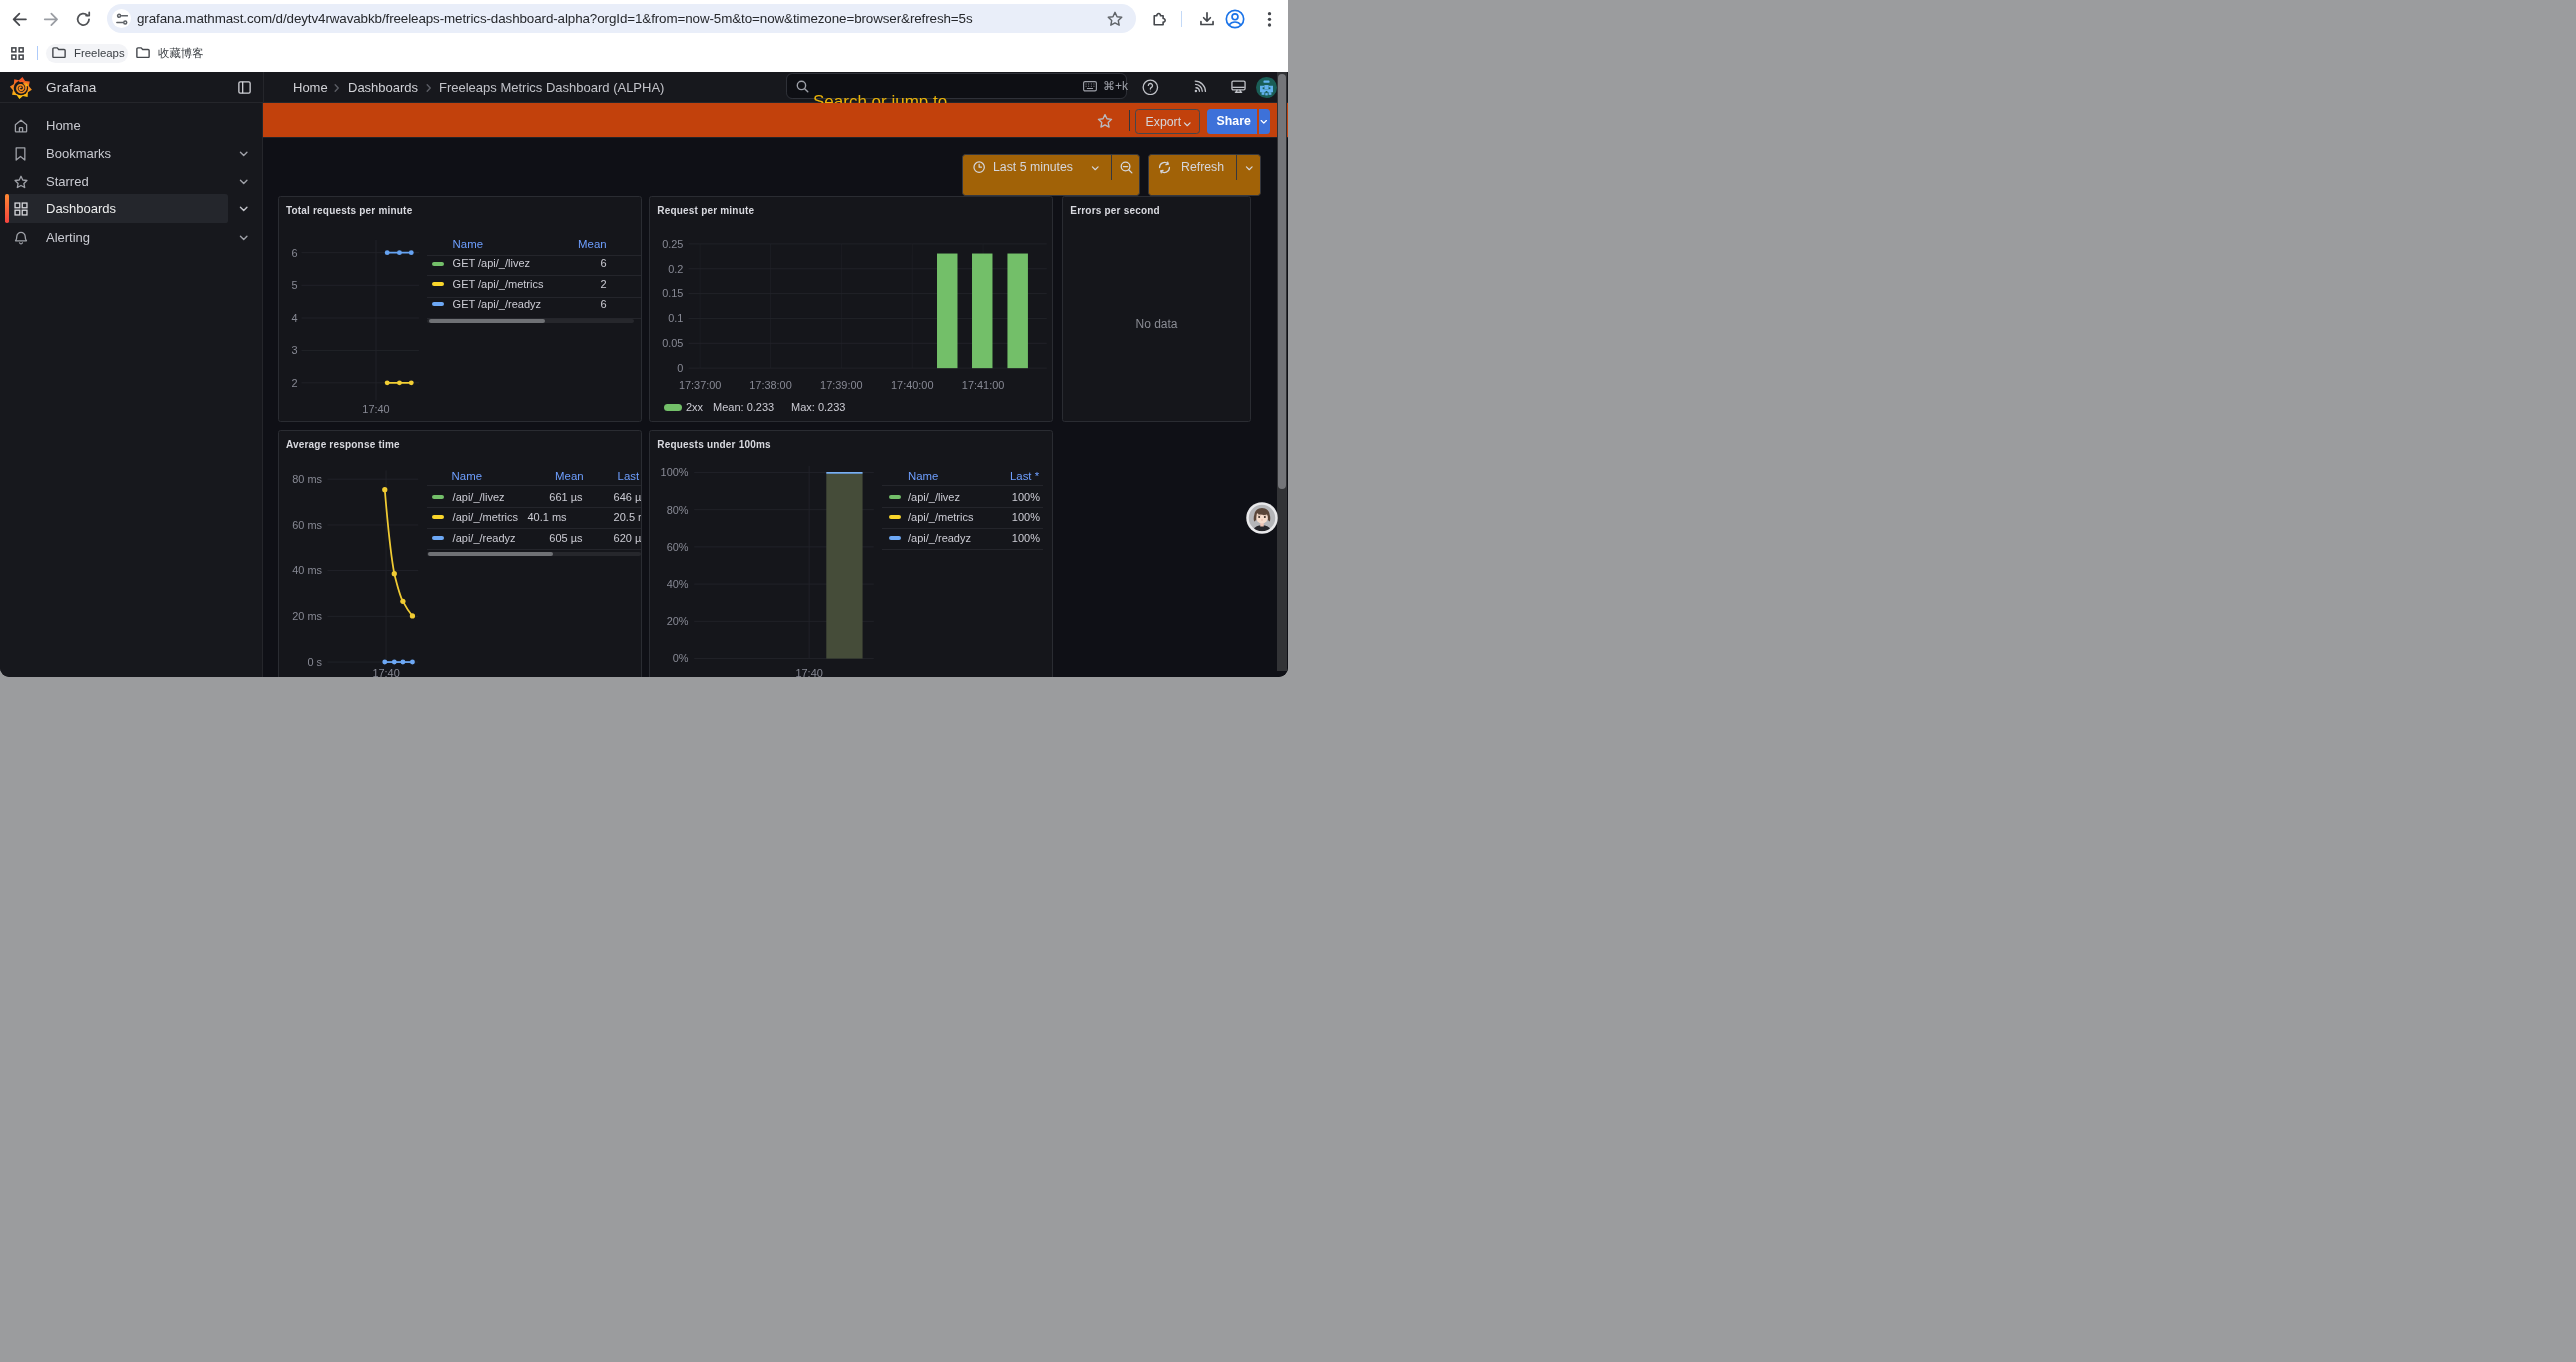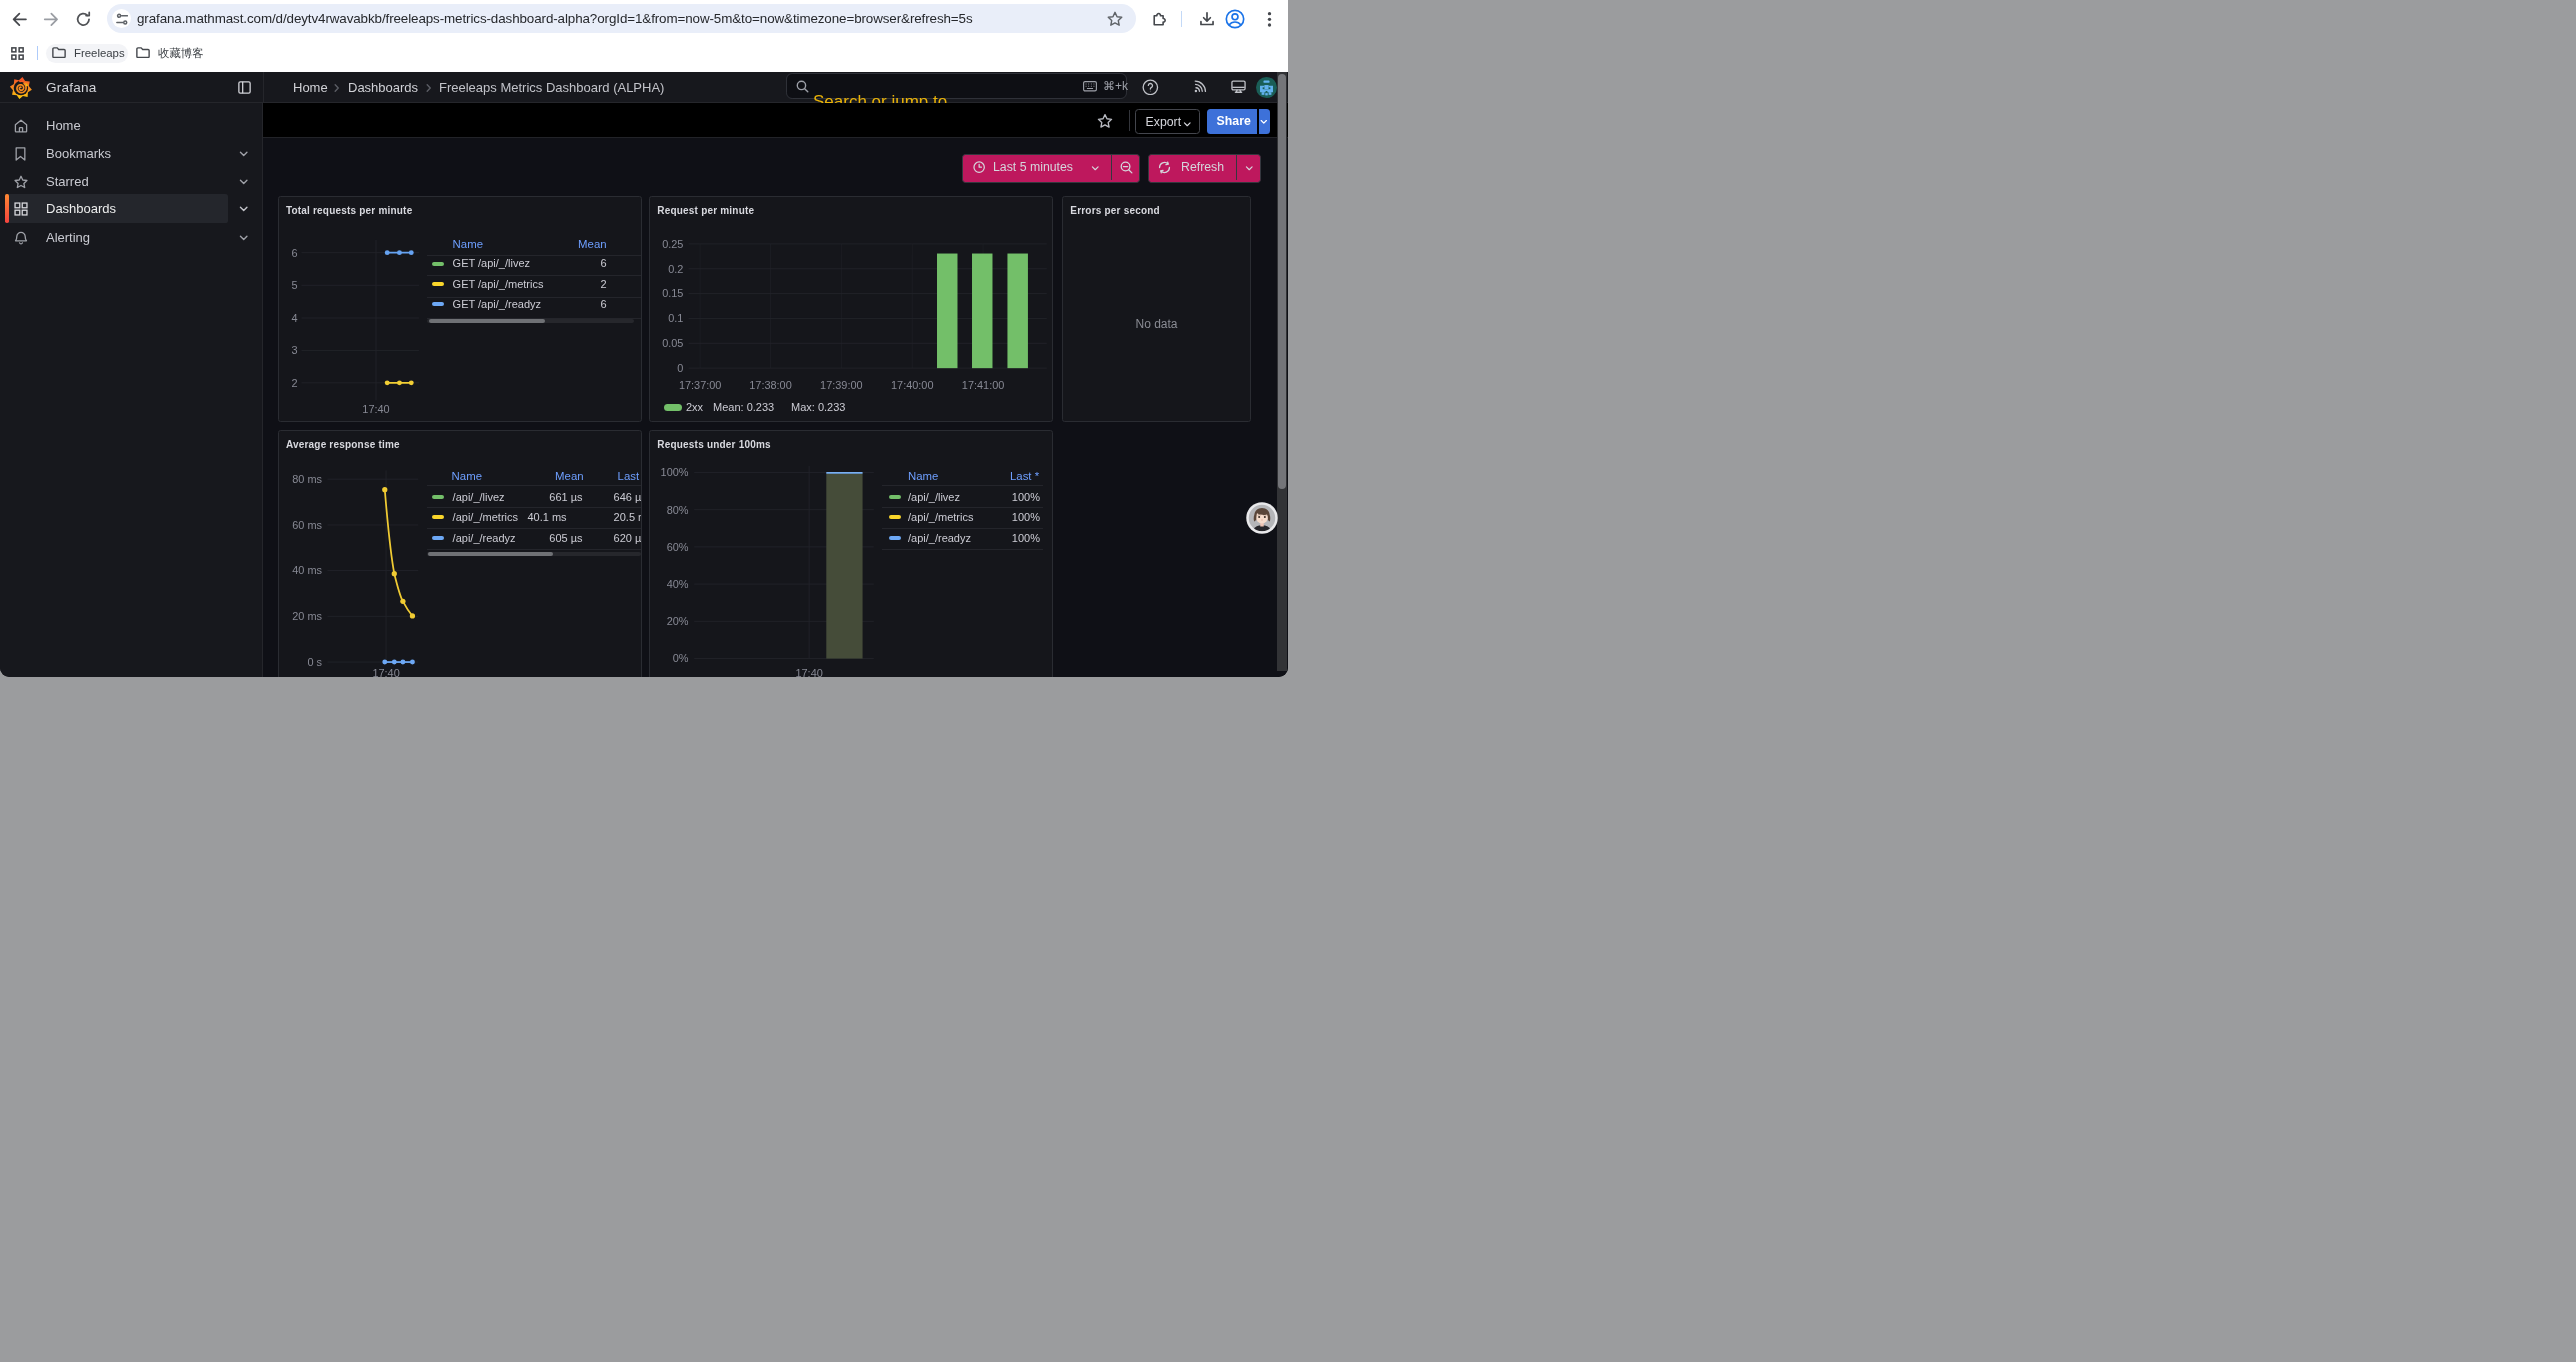--- a/index.html
+++ b/index.html
@@ -15,34 +15,34 @@
   .urltxt { position:absolute; left:137px; top:0; height:37px; line-height:37px;
             font-size:13.4px; color:#26282c; letter-spacing:-0.1px; white-space:nowrap; }
   .bmtxt { font-size:11.4px; color:#3c4045; line-height:35px; white-space:nowrap; }
   
   #gheader { position:absolute; left:0; top:72px; width:1288px; height:31px;
              background:#17181d; border-bottom:0.9px solid #25262b; }
   #sidebar { position:absolute; left:0; top:103px; width:263px; height:574px;
              background:#17181d; border-right:0.9px solid #25262b; }
   #gheader:after { content:""; position:absolute; left:263px; top:0; width:0.9px; height:31px; background:#25262b; }
   #subbar { position:absolute; left:263px; top:103px; width:1025px; height:35px;
-            background:#000000; border-bottom:0.9px solid #222328; }
+            background:#c2410c; border-bottom:0.9px solid #222328; }
   #canvas { position:absolute; left:263px; top:138px; width:1025px; height:539px; background:#0f1016; }
   .crumb { font-size:13px; color:#d0d1d6; }
   .menuitem { position:absolute; left:0; width:263px; height:29px; color:#c9cad1; font-size:13px; }
   .menuitem .mico { position:absolute; left:14px; top:8px; color:#9fa1a8; }
   .menuitem .mtxt { position:absolute; left:46px; top:0; line-height:29px; }
   .menuitem .chev { position:absolute; left:238px; top:8.8px; color:#9fa1a8; }
   .panel { position:absolute; background:#15161b; border:0.9px solid #2a2c32; border-radius:2.6px; overflow:hidden; }
   .ptitle { position:absolute; left:7.3px; top:7.5px; font-size:10px; font-weight:700; color:#d8d9df; letter-spacing:0.2px;}
   .lgdhead { position:absolute; font-size:11.4px; font-weight:400; color:#6e9fff; }
   .lgdtxt { position:absolute; font-size:11px; color:#ccccd4; white-space:nowrap; }
   .lgdline { position:absolute; height:0.9px; background:#24252b; }
   .pillc { position:absolute; width:12.3px; height:4.4px; border-radius:2.2px; }
-  .btn { position:absolute; height:29px; background:#be185d; border:0.9px solid #35373e; border-radius:3.5px; }
+  .btn { position:absolute; height:42px; background:#a16207; border:0.9px solid #35373e; border-radius:3.5px; }
   .btxt { font-size:12.3px; color:#d5d6dc; }
 </style>
 </head>
 <body>
 <div id="win">
   <div id="chrome">
 
     <svg class="abs" style="left:11.4px;top:10.5px" width="16.7" height="16.7" viewBox="0 0 19 19" fill="none" stroke="#46484d" stroke-width="2" stroke-linecap="round" stroke-linejoin="round">
         <path d="M17 9.5 H3 M9.5 3 L3 9.5 L9.5 16"></path>
       </svg>

